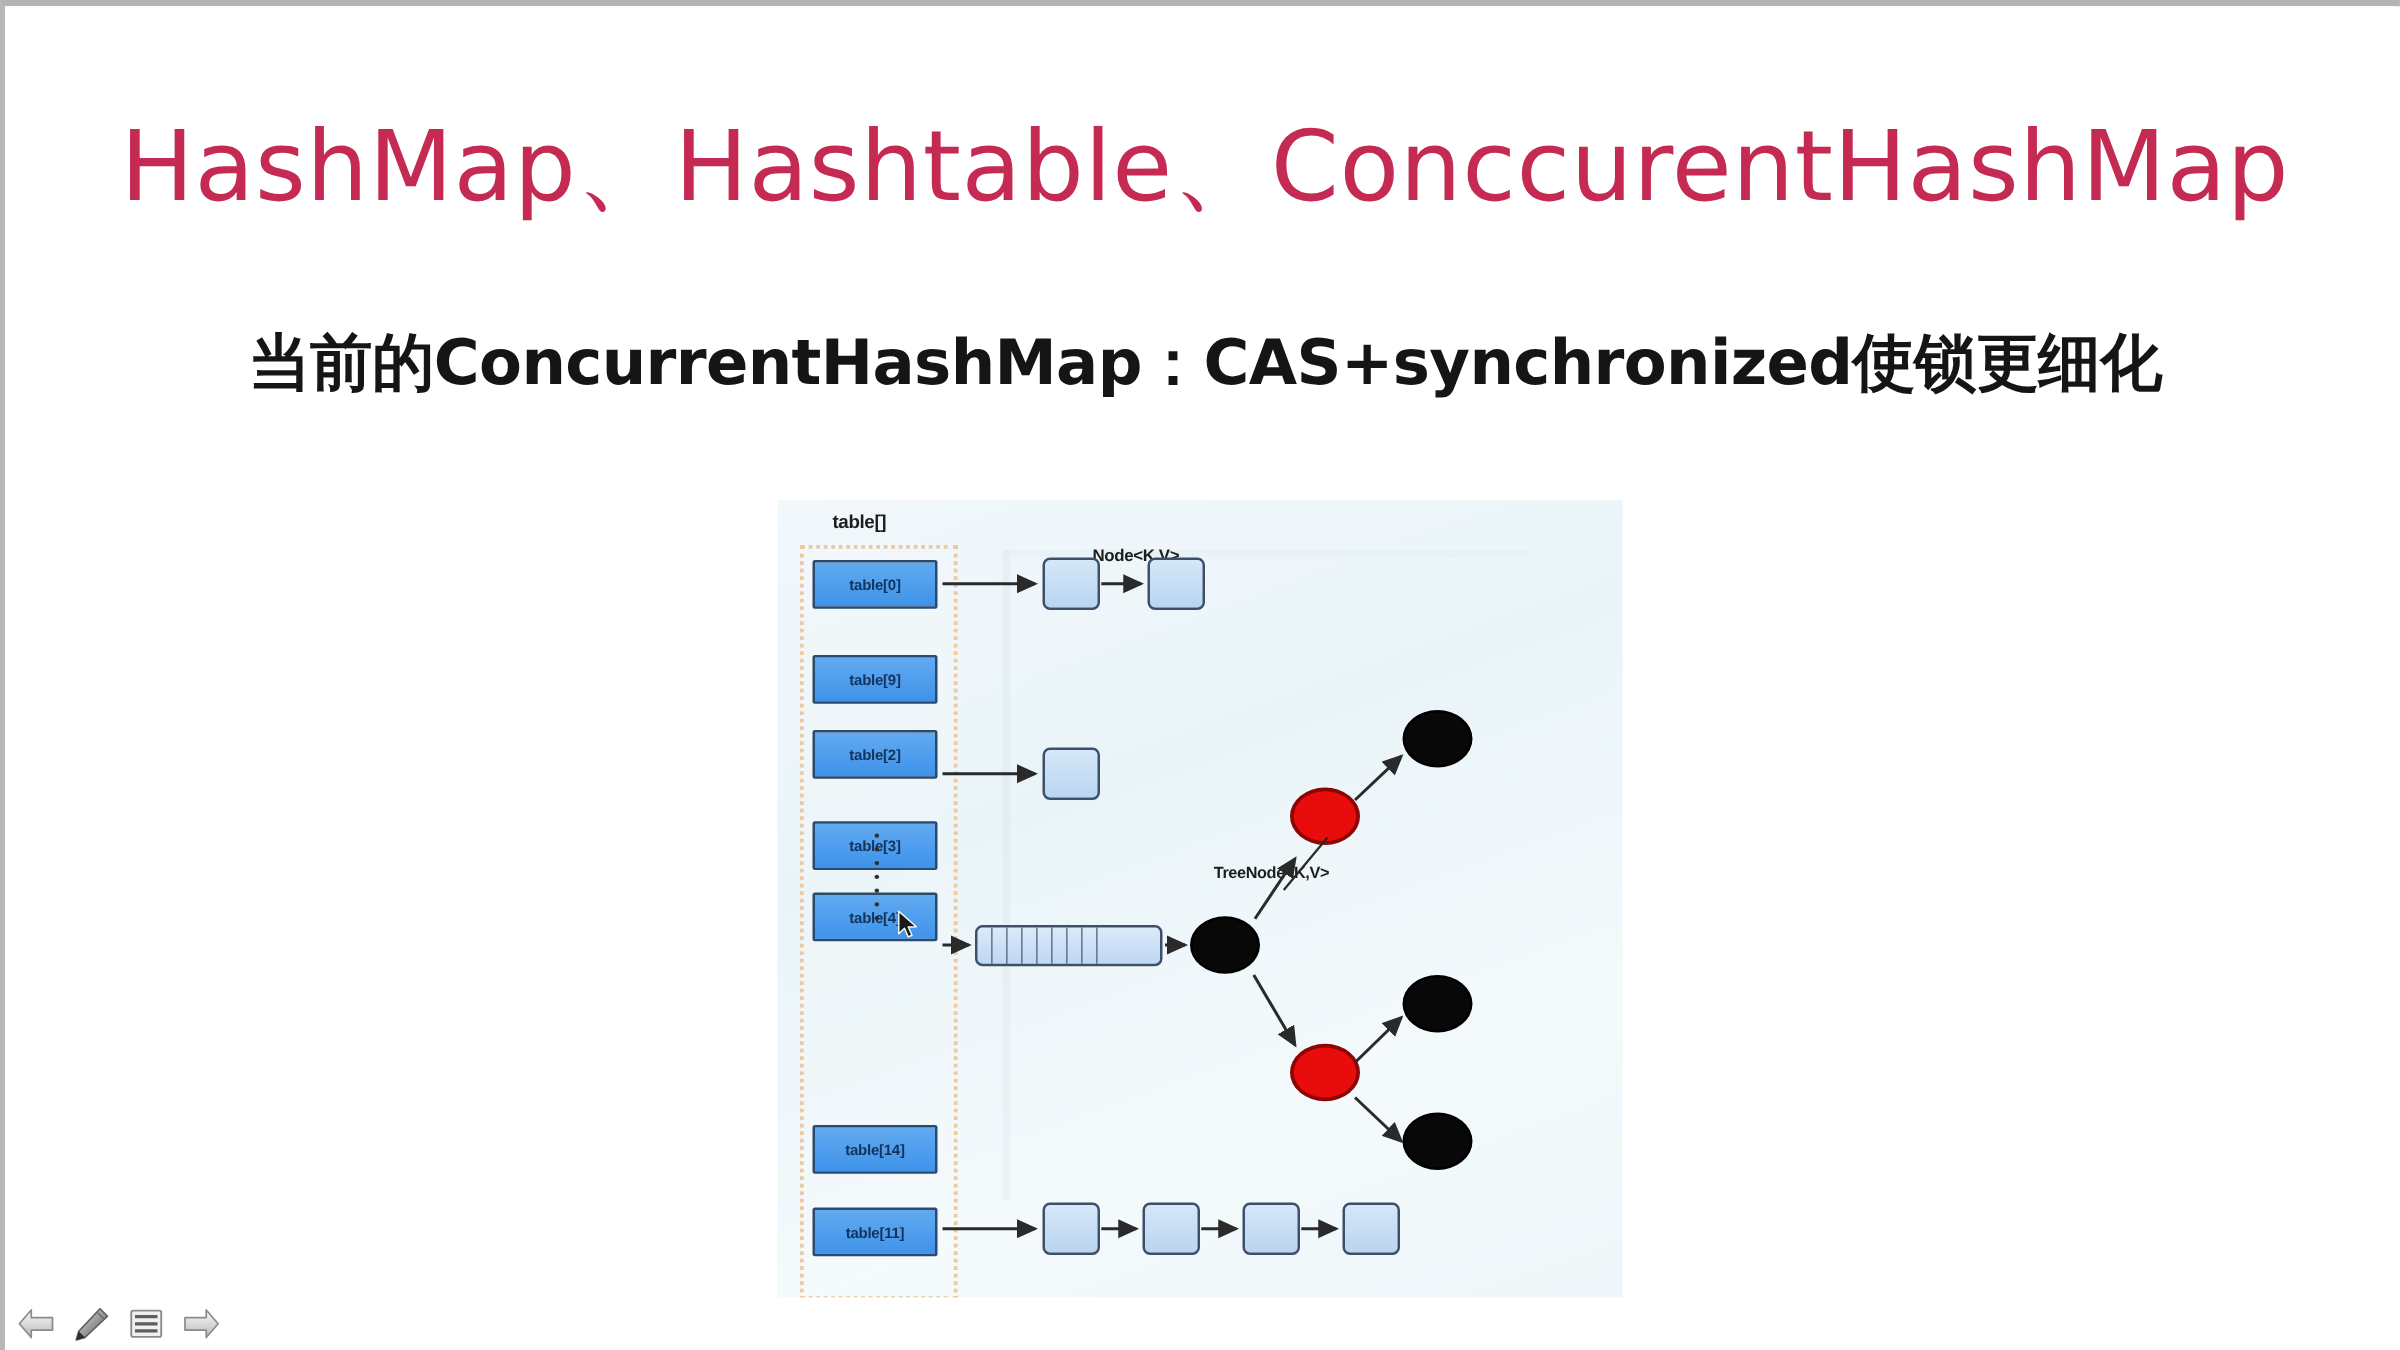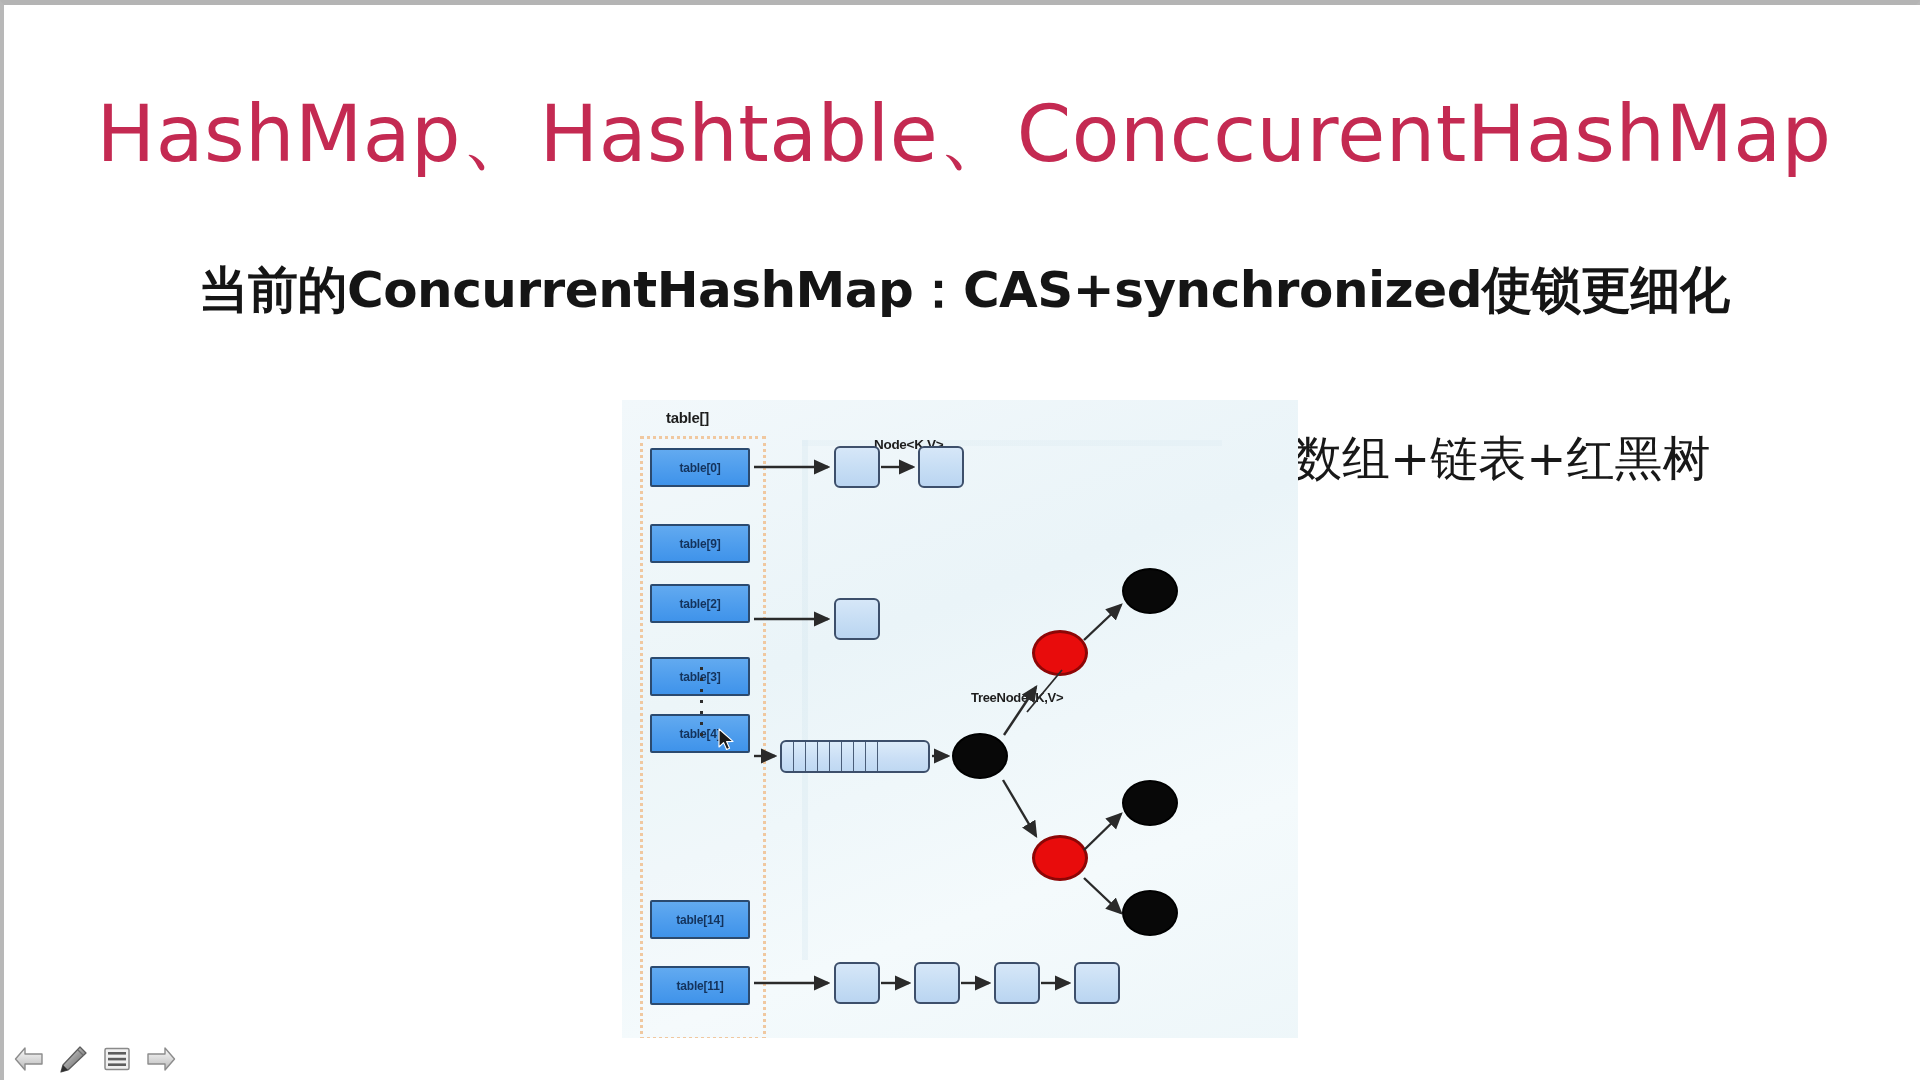--- a/index.html
+++ b/index.html
@@ -271,21 +271,20 @@
 <body>
 
 <div class="slide-viewport">
 
   <div class="slide-canvas">
 
     <div class="slide-title">HashMap、Hashtable、ConccurentHashMap</div>
 
     <div class="slide-subtitle">当前的ConcurrentHashMap：CAS+synchronized使锁更细化</div>
 
-    <div class="side-note">数组+链表+红黑树</div>
 
     <div class="diagram">
 
       <div class="diagram-watermark"></div>
 
       <div class="label-table">table[]</div>
       <div class="label-node">Node&lt;K,V&gt;</div>
       <div class="label-treenode">TreeNode&lt;K,V&gt;</div>
 
       <div class="table-container"></div>

